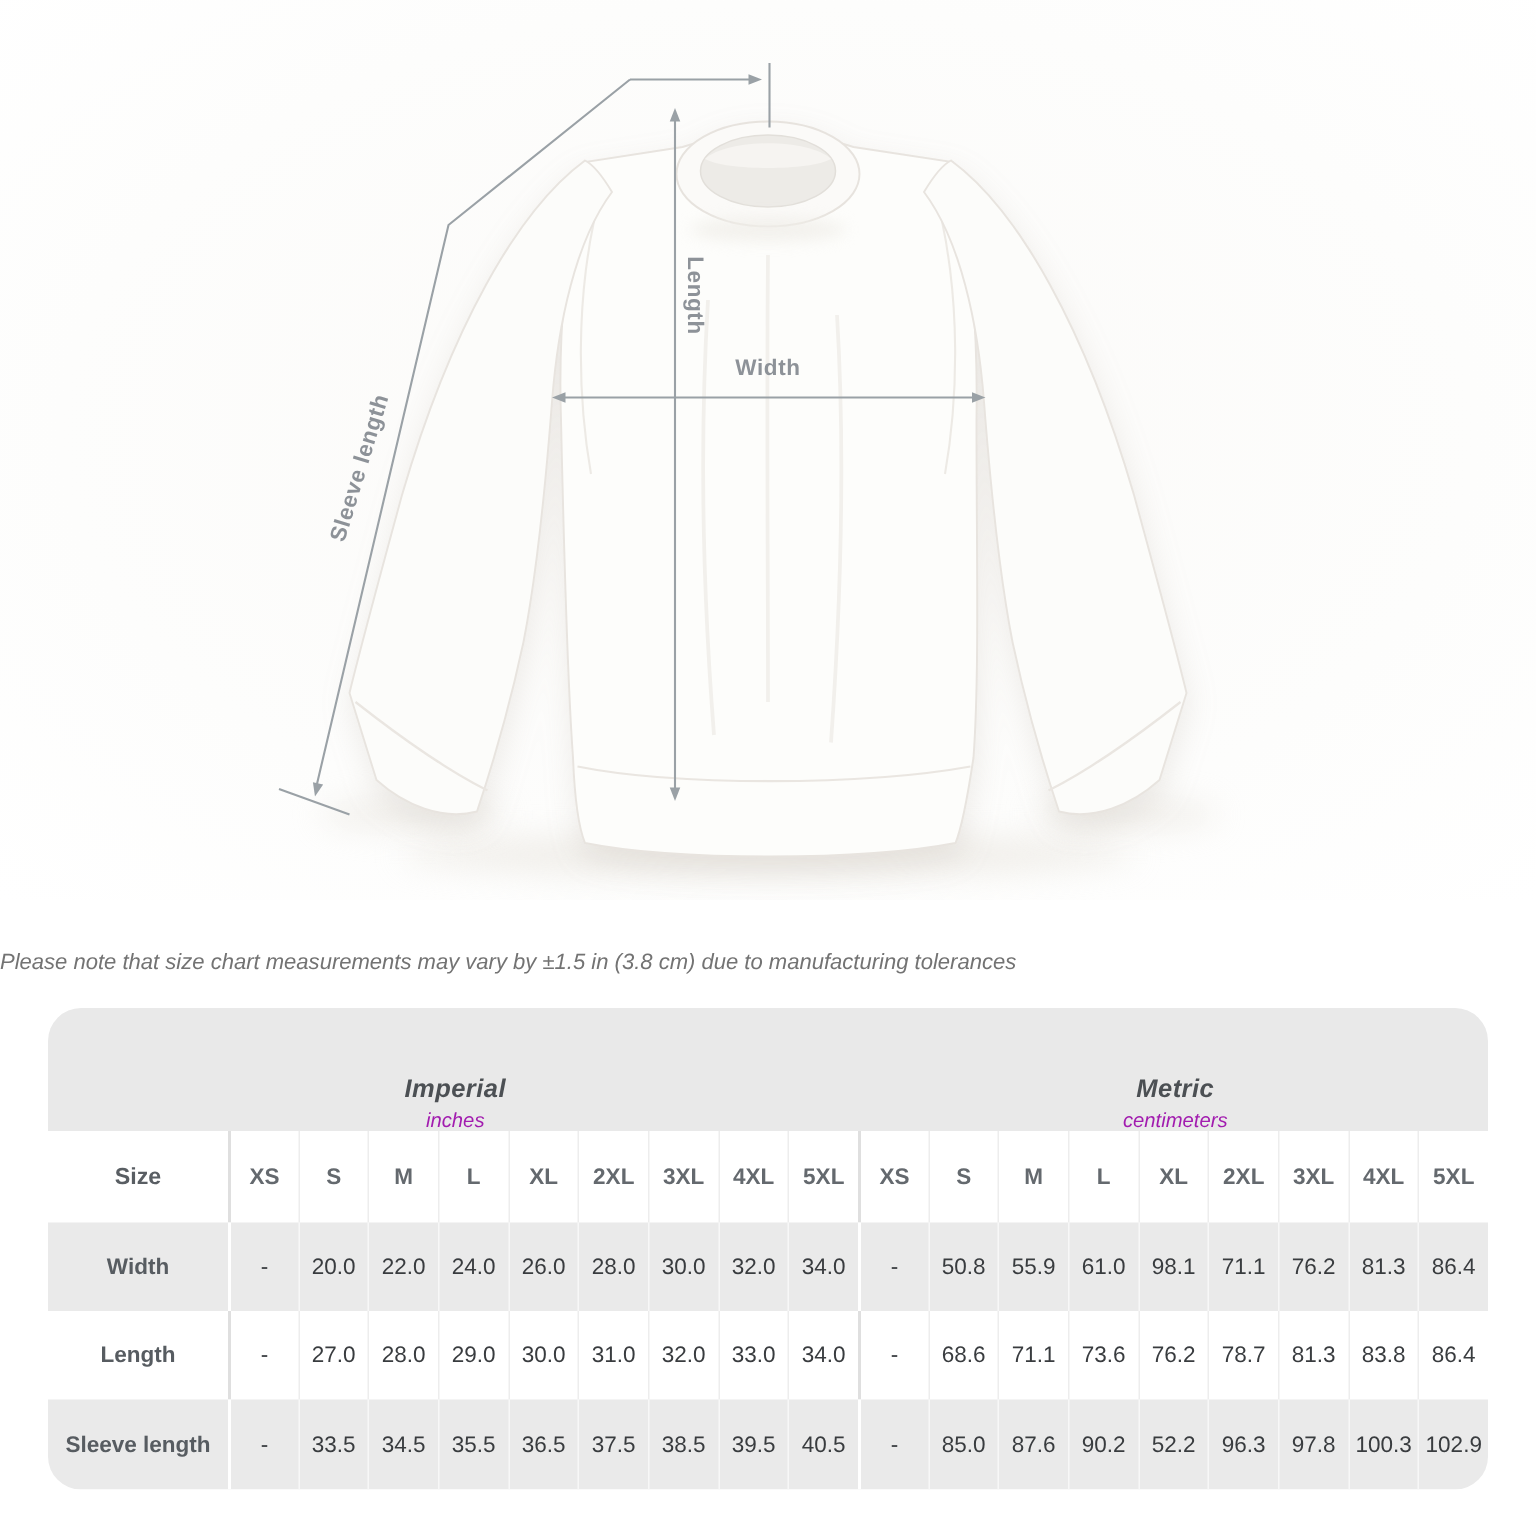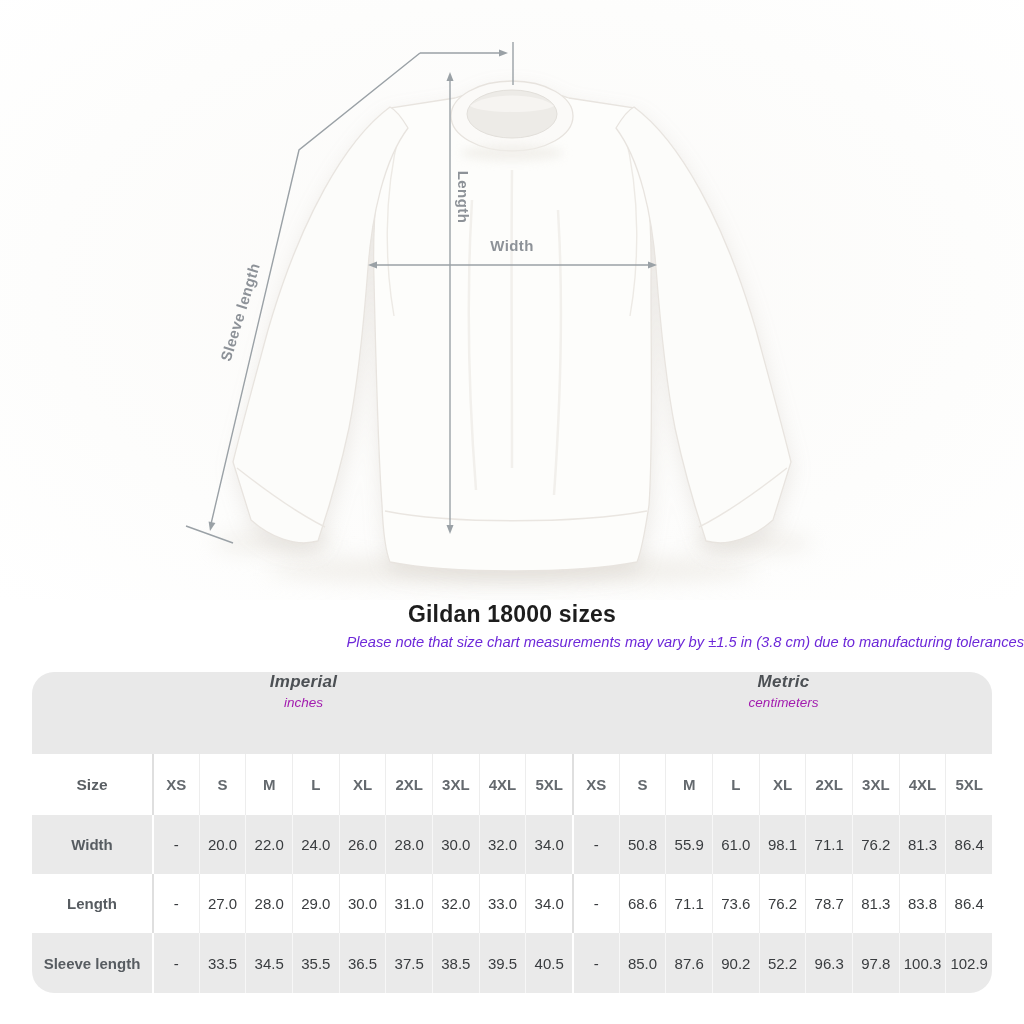--- a/index.html
+++ b/index.html
@@ -22,30 +22,30 @@
   }
   .meas-label.width  { left:512px; top:254px; transform:translate(-50%,-100%); }
   .meas-label.length { left:463px; top:197px; transform:translate(-50%,-50%) rotate(90deg); }
   .meas-label.sleeve { left:240px; top:312px; transform:translate(-50%,-50%) rotate(-73deg); }
   
   .title {
     position:absolute; left:0; top:601px; width:1024px; text-align:center;
     font-size:23px; font-weight:bold; color:#1d1d1d; letter-spacing:.2px;
   }
   .note {
-    position:absolute; left:0; top:634px; width:1024px; text-align:right;
-    font-size:14.7px; font-style:italic; color:#6d28d9;
+    position:absolute; left:0; top:634px; width:1024px; text-align:left;
+    font-size:14.7px; font-style:italic; color:#737373;
   }
   
   .size-table {
     position:absolute; left:32px; top:672px; width:960px;
     border-radius:22px; overflow:hidden;
   }
   .band { display:grid; grid-template-columns:543px 1fr; height:82px; background:#e9e9e9; }
-  .band-cell { display:flex; flex-direction:column; align-items:center; justify-content:flex-start; gap:3px; }
+  .band-cell { display:flex; flex-direction:column; align-items:center; justify-content:flex-end; gap:3px; }
   .band-label { font-size:17px; font-weight:bold; font-style:italic; color:#4c5054; letter-spacing:.3px; }
   .band-sub   { font-size:13.5px; font-style:italic; color:#a21caf; }
   .t-row { display:grid; grid-template-columns:120px repeat(18, 1fr); }
   .t-row.header { height:61px; background:#ffffff; --div:#ededed; --strong:#dfdfdf; }
   .t-row.shade  { background:#eaeaea; --div:#f7f7f7; --strong:#ffffff; }
   .t-row.plain  { background:#ffffff; --div:#ededed; --strong:#dfdfdf; }
   .t-row.body   { height:59px; }
   .t-row.last   { height:60px; }
   .cell {
     display:flex; align-items:center; justify-content:center; height:100%;
@@ -141,21 +141,20 @@
         <polygon points="508,53 499,49.5 499,56.5"></polygon>
         <polygon points="0,0 -3.5,-9 3.5,-9" transform="translate(210,531) rotate(13)"></polygon>
       </g>
     </svg>
 
     <div class="meas-label length">Length</div>
     <div class="meas-label width">Width</div>
     <div class="meas-label sleeve">Sleeve length</div>
   </div>
 
-  <div class="title">Gildan 18000 sizes</div>
   <div class="note">Please note that size chart measurements may vary by ±1.5 in (3.8 cm) due to manufacturing tolerances</div>
 
   <div class="size-table">
     <div class="band">
       <div class="band-cell">
         <div class="band-label">Imperial</div>
         <div class="band-sub">inches</div>
       </div>
       <div class="band-cell">
         <div class="band-label">Metric</div>

